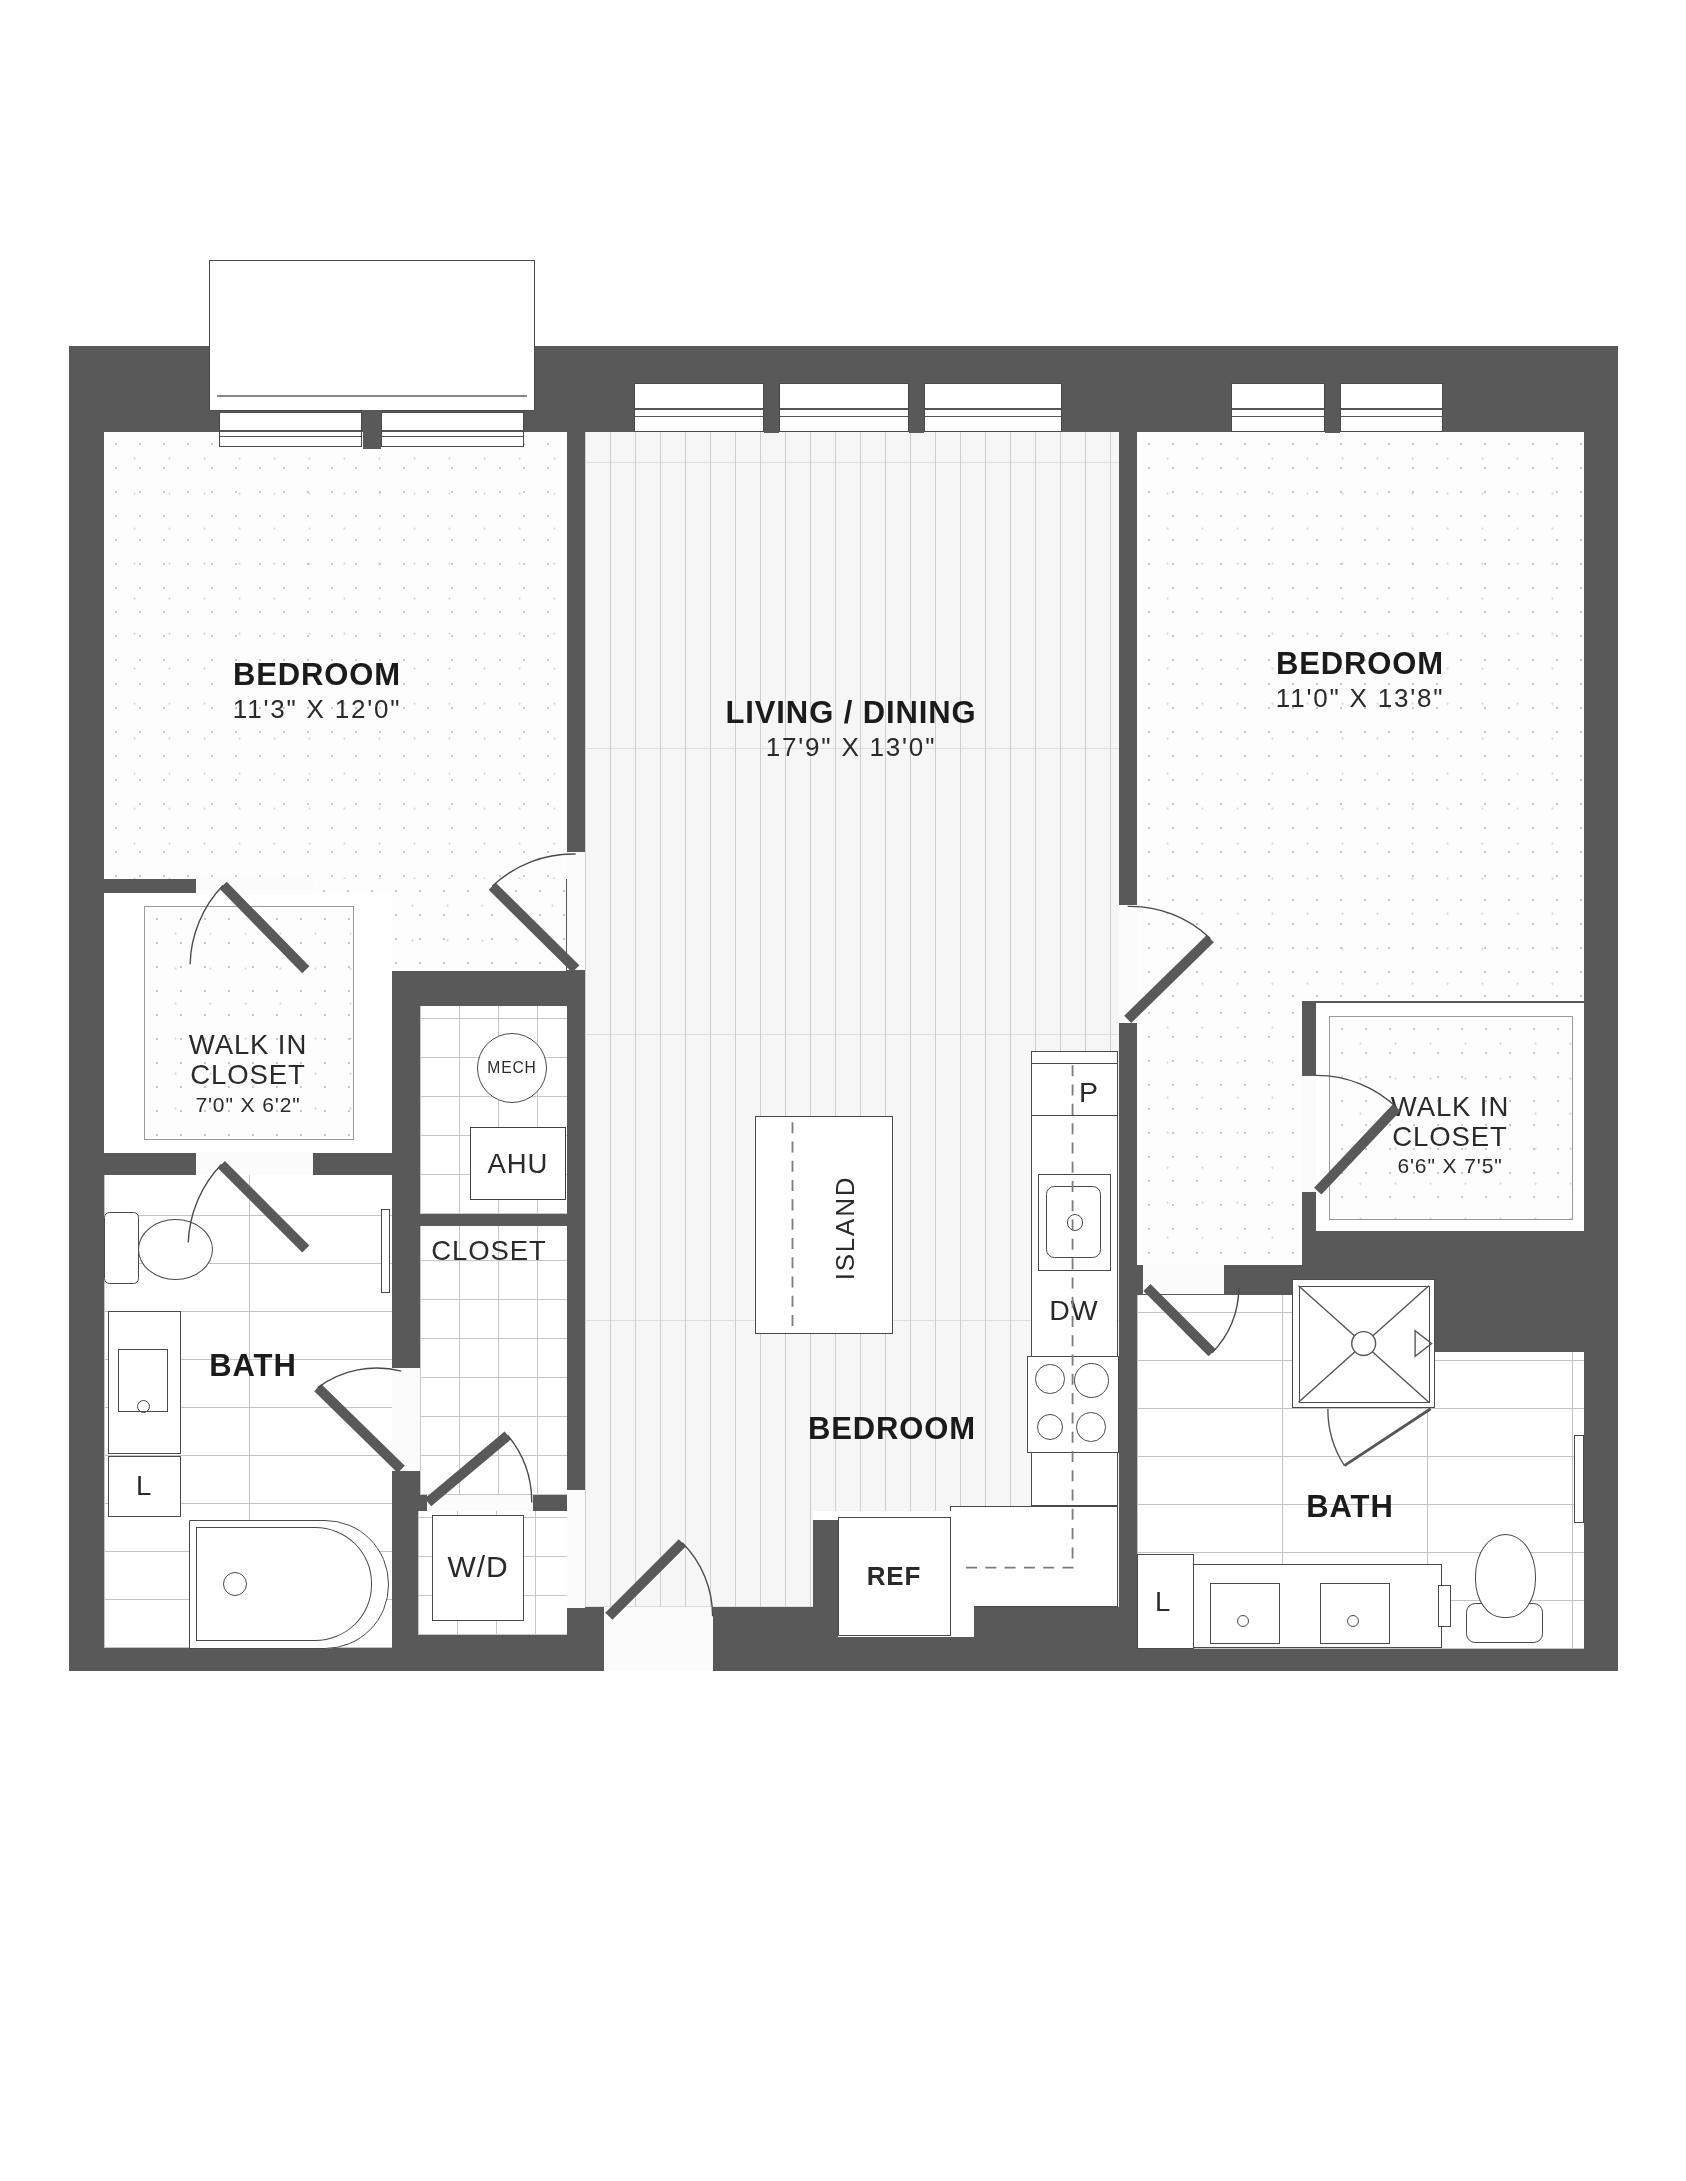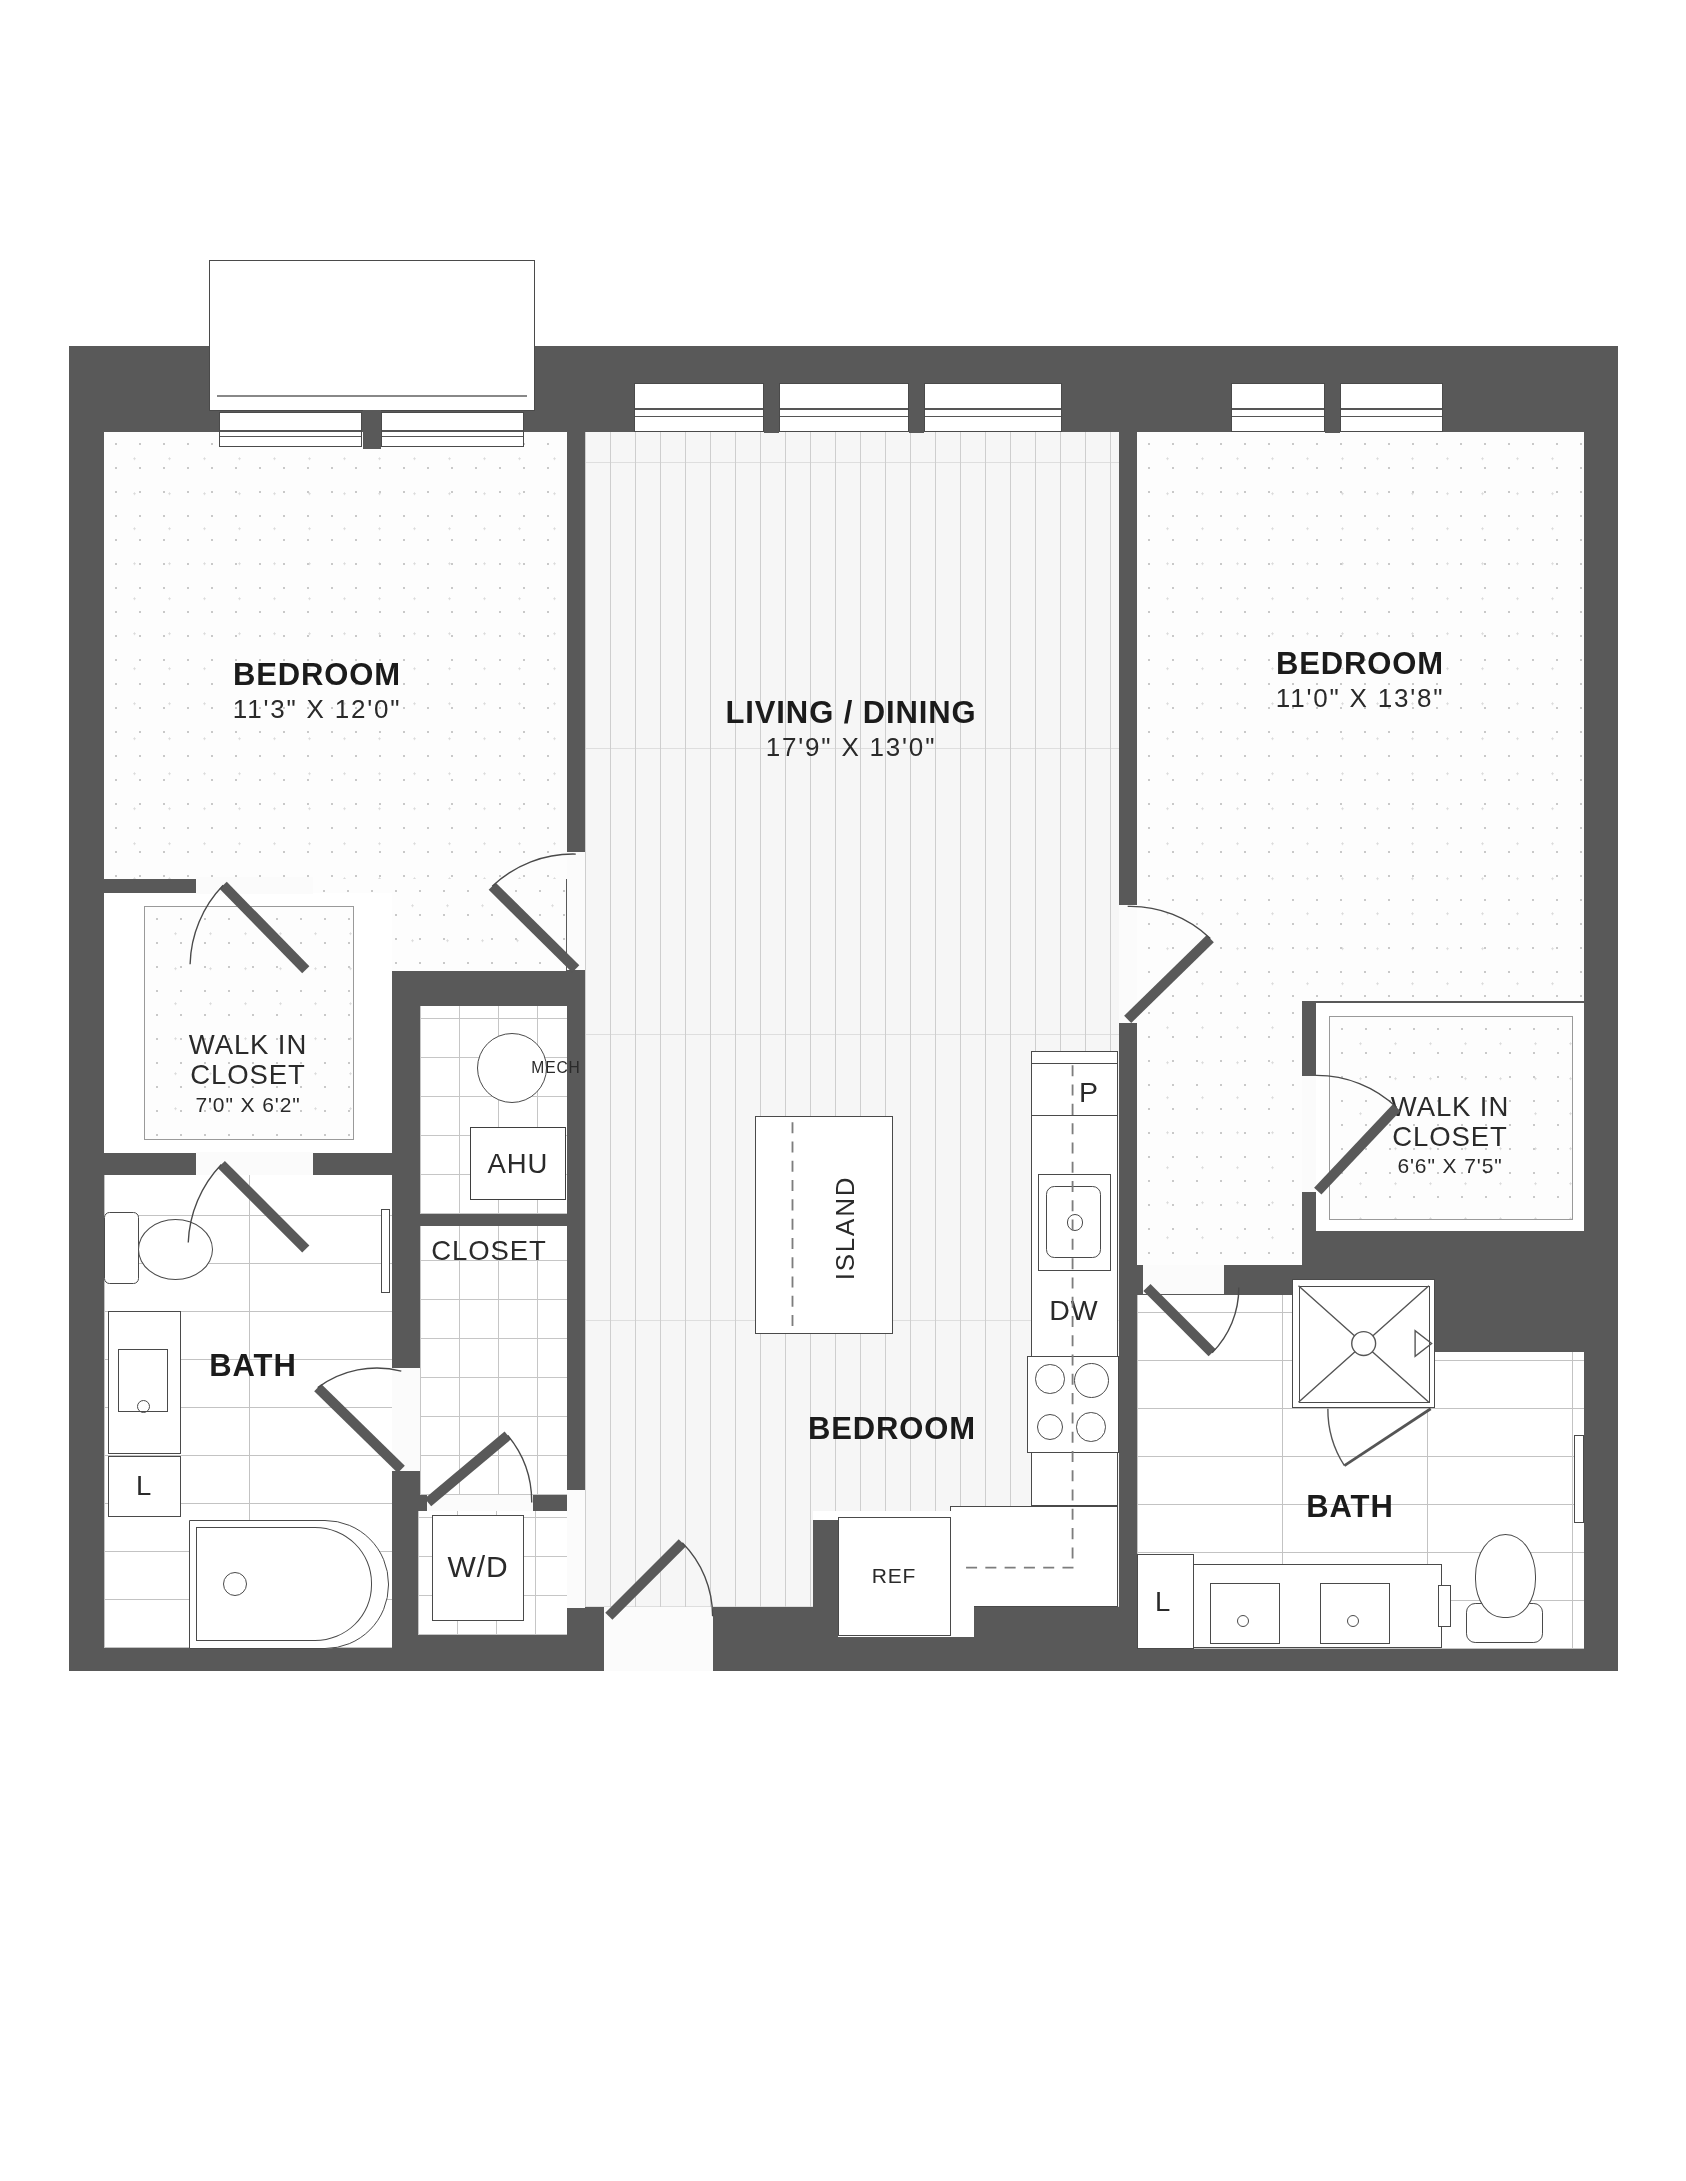--- a/index.html
+++ b/index.html
@@ -172,25 +172,25 @@
 
   <div class="smal" style="left:1450px;top:1107px;font-size:27.5px;">WALK IN</div>
   <div class="smal" style="left:1450px;top:1137px;font-size:27.5px;">CLOSET</div>
   <div class="smal" style="left:1450px;top:1166px;font-size:21px;">6'6" X 7'5"</div>
 
   <div class="lbl" style="left:253px;top:1366px;">BATH</div>
   <div class="lbl" style="left:1350px;top:1507px;">BATH</div>
   <div class="lbl" style="left:892px;top:1429px;">BEDROOM</div>
 
   <div class="smal" style="left:489px;top:1251px;font-size:27.5px;">CLOSET</div>
-  <div class="smal" style="left:512px;top:1068px;font-size:15.6px;margin-left:44px;">MECH</div>
+  <div class="smal" style="left:512px;top:1068px;font-size:15.6px;">MECH</div>
   <div class="smal" style="left:518px;top:1164px;font-size:27.5px;">AHU</div>
   <div class="smal" style="left:478px;top:1567px;font-size:30px;">W/D</div>
   <div class="smal" style="left:845px;top:1228px;font-size:26px;transform:translate(-50%,-50%) rotate(-90deg);letter-spacing:1.8px;">ISLAND</div>
-  <div class="smal" style="left:894px;top:1576px;font-size:21px;">REF</div>
+  <div class="smal" style="left:894px;top:1576px;font-size:26px;font-weight:bold;">REF</div>
   <div class="smal" style="left:1074px;top:1310px;font-size:28.5px;">DW</div>
   <div class="smal" style="left:1089px;top:1092px;font-size:28.5px;">P</div>
   <div class="smal" style="left:144px;top:1486px;font-size:27.5px;">L</div>
   <div class="smal" style="left:1163px;top:1602px;font-size:27.5px;">L</div>
 
   <svg class="overlay" width="1686" height="2182" viewBox="0 0 1836 2376">
     <g stroke="#595959" stroke-width="11" stroke-linecap="butt">
       <path d="M627,1055 L536,965"></path>
       <path d="M333,1056 L243,964"></path>
       <path d="M333,1360 L241,1268"></path>

